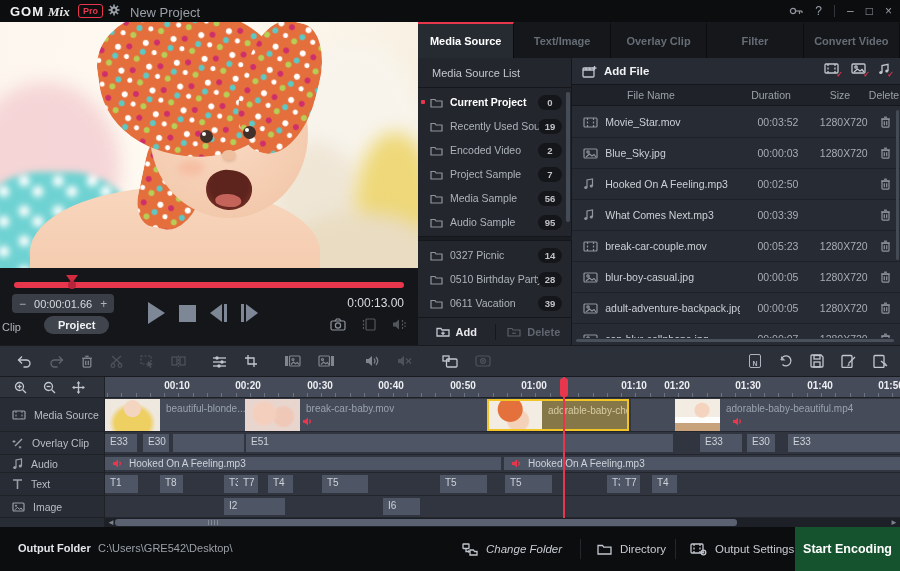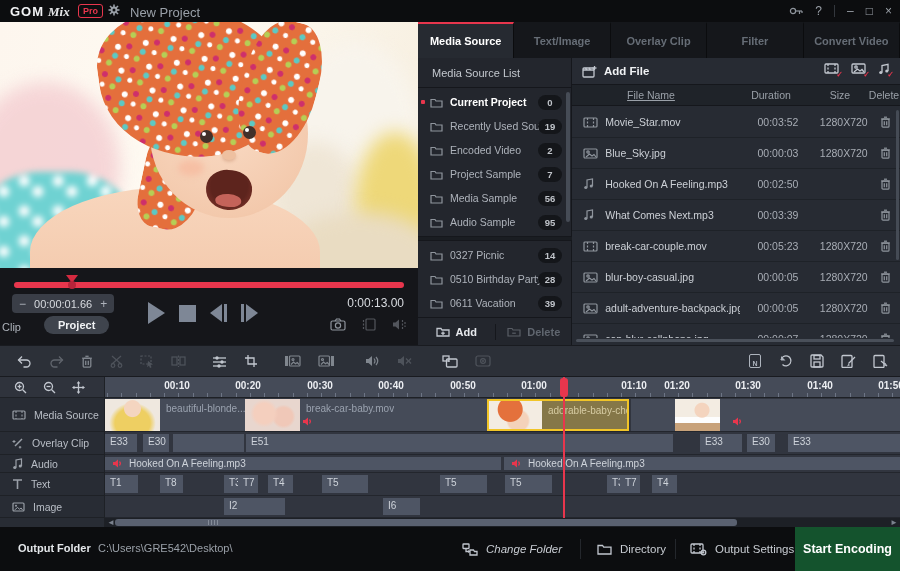--- a/index.html
+++ b/index.html
@@ -88,21 +88,21 @@
   .msl-btn.dim { color:#60666f; }
   .msl-btn-sep { width:1px; height:16px; background:#15171c; }
 
   
   #filepanel { position:absolute; left:572px; top:58px; width:328px; height:287px; background:#272b33; }
   .fp-header { position:relative; height:26px; display:flex; align-items:center; padding-left:10px; gap:7px; font-size:11.5px; font-weight:bold; color:#f0f2f4; }
   .fp-header-icons { position:absolute; right:10px; top:5px; display:flex; gap:12px; }
   .chk { position:relative; }
   .chk::after { content:"✓"; position:absolute; right:-4px; bottom:-4px; color:#e8364d; font-size:8px; font-weight:bold; }
   .fp-cols { height:22px; background:#1f2329; display:flex; align-items:center; font-size:10.5px; color:#9aa0a8; border-top:1px solid #15171c; border-bottom:1px solid #15171c; }
-  .col-name { width:158px; text-align:center;text-decoration:underline; } .col-dur { width:82px; text-align:center; } .col-size { width:56px; text-align:center; } .col-del { width:32px; text-align:center; }
+  .col-name { width:158px; text-align:center; } .col-dur { width:82px; text-align:center; } .col-size { width:56px; text-align:center; } .col-del { width:32px; text-align:center; }
   .fp-rows { position:absolute; left:0; top:49px; width:328px; height:231px; overflow:hidden; }
   .frow { position:relative; height:31px; display:flex; align-items:center; border-bottom:1px solid #1e2228; font-size:10.5px; }
   .frow .ficon { width:16px; margin-left:11px; color:#aeb3bb; }
   .frow .fname { width:148px; padding-left:7px; color:#ccd0d6; white-space:nowrap; overflow:hidden; }
   .frow .fdur { width:80px; text-align:center; color:#a8adb5; }
   .frow .fsize { width:58px; text-align:center; color:#a8adb5; }
   .frow .fdel { width:30px; display:flex; justify-content:center; cursor:pointer; }
   .fp-hscroll { position:absolute; left:4px; bottom:3px; width:318px; height:3px; background:#4a505a; border-radius:2px; }
   .fp-vscroll { position:absolute; right:1px; top:52px; width:3px; height:150px; background:#454b55; border-radius:2px; }
 
@@ -903,20 +903,21 @@
           </div>
 
           <div class="clip" style="left: 526px; width: 44px;">
 
             <span class="clabel"></span>
 
           </div>
 
           <div class="clip" style="left: 570px; width: 225px;">
             <span class="cthumb t4"></span>
+            <span class="clabel">adorable-baby-beautiful.mp4</span>
             <span class="cmute">
               <svg width="10" height="9" viewBox="0 0 10 9">
                 <path d="M0 3 h2 L5 0.5 v8 L2 6 H0z" fill="#e8364d"></path>
                 <path d="M6.5 2.5 q1.8 2 0 4" stroke="#e8364d" fill="none" stroke-width="1.2"></path>
               </svg>
             </span>
           </div>
 
       </div>
 

